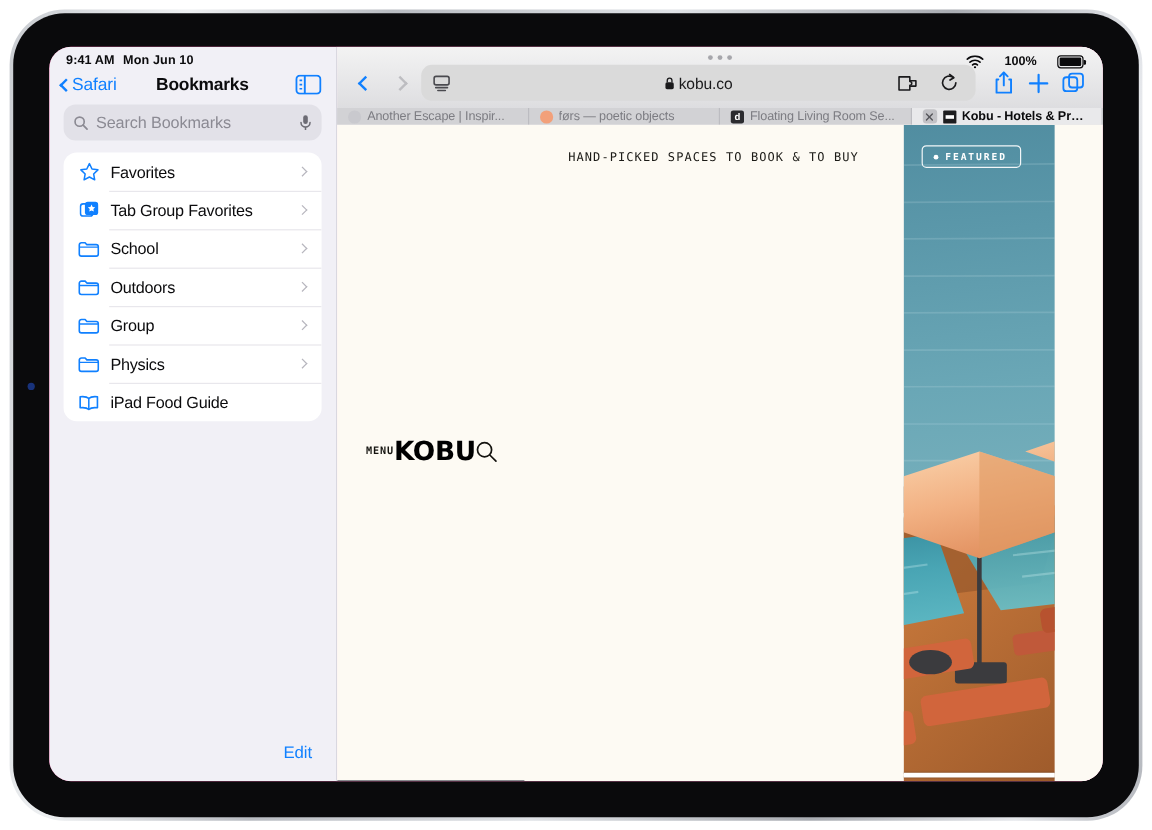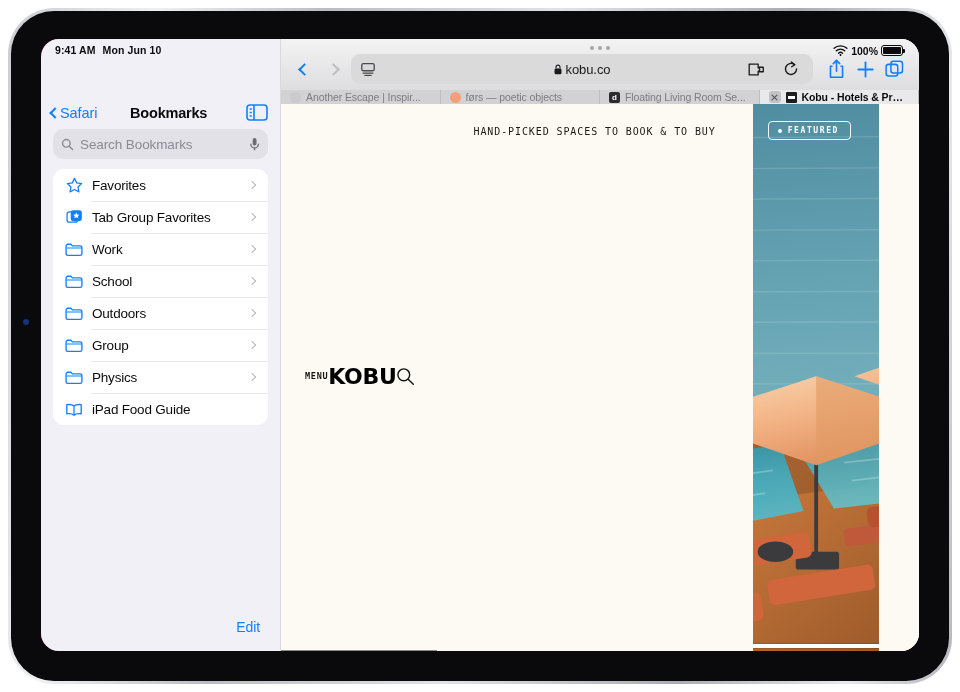--- a/index.html
+++ b/index.html
@@ -30,21 +30,21 @@
   #sidebar {
     width:240px; flex:0 0 240px; background:#f1f0f6; height:100%;
     display:flex; flex-direction:column; position:relative;
     border-right:1px solid #d9d8e0;
   }
   .status-row {
     display:flex; align-items:center; gap:7px; padding:5px 0 2px 14px;
     font-size:10.5px; font-weight:600; color:#0b0b0d; letter-spacing:.1px;
   }
   .sb-nav {
-    display:flex; align-items:center; padding:4px 12px 8px 10px; gap:3px;margin-top:42px;
+    display:flex; align-items:center; padding:4px 12px 8px 10px; gap:3px;
   }
   .sb-back { display:flex; align-items:center; gap:1px; color:#1080ff; cursor:pointer; }
   .chev-l {
     width:8px; height:8px; border-left:2.2px solid #1080ff; border-bottom:2.2px solid #1080ff;
     transform:rotate(45deg); display:inline-block;
   }
   .sb-back-label { font-size:14.5px; color:#1080ff; letter-spacing:-.1px; }
   .sb-title {
     flex:1; text-align:center; font-size:14.5px; font-weight:700; color:#0b0b0d;
     letter-spacing:-.2px; margin-left:-6px;
@@ -82,21 +82,21 @@
   
   #browser { flex:1; height:100%; display:flex; flex-direction:column; position:relative; background:#fff; }
   .chrome {
     background:linear-gradient(180deg,#f3f3f3 0%,#e4e4e6 55%,#d7d7da 100%);
     position:relative; flex:0 0 auto;
   }
   .grabber { display:flex; justify-content:center; gap:4px; padding:7px 0 2px; }
   .grabber i { width:4px; height:4px; border-radius:50%; background:#a6a6ab; display:block; }
 
   .status-right {
-    position:absolute; right:16px; top:6px; display:flex; align-items:flex-start; gap:3px;
+    position:absolute; right:16px; top:6px; display:flex; align-items:flex-end; gap:17px;
     font-size:10.5px; font-weight:600; color:#0b0b0d;
   }
   .batt { width:22px; height:11px; border:1.3px solid #0b0b0d; border-radius:3px; padding:1.3px; position:relative; }
   .batt::after { content:""; position:absolute; right:-3.4px; top:3px; width:2px; height:4px; background:#0b0b0d; border-radius:0 1px 1px 0; }
   .batt i { display:block; height:100%; width:100%; background:#0b0b0d; border-radius:1px; }
 
   .toolbar { display:flex; align-items:center; gap:7px; padding:2px 14px 6px 12px; }
   .navbtn { width:22px; height:22px; display:flex; align-items:center; justify-content:center; cursor:pointer; }
   .nav-chev { width:9px; height:9px; border-left:2.3px solid; border-bottom:2.3px solid; }
   .addr {
@@ -221,30 +221,20 @@
            <svg width="17" height="17" viewBox="0 0 20 20">
              <rect x="1.3" y="3.4" width="12" height="12" rx="2.6" fill="none" stroke="#1080ff" stroke-width="1.5"></rect>
              <rect x="5.6" y="1.4" width="13" height="13" rx="2.8" fill="#1080ff"></rect>
              <path d="M12.1 4.1l1.1 2.3 2.5.34-1.82 1.75.45 2.48-2.23-1.18-2.23 1.18.45-2.48L8.5 6.74l2.5-.34z" fill="#fff"></path>
            </svg>
          </span>
          <span class="bm-label">Tab Group Favorites</span>
          <span class="chev-r"></span>
        </div>
 
-       <div class="bm-row">
-         <span class="bm-ico">
-           <svg width="18" height="15" viewBox="0 0 20 16">
-             <path d="M1.2 4.2a2 2 0 0 1 2-2h3.4l1.6 1.8h8.6a2 2 0 0 1 2 2v6.6a2 2 0 0 1-2 2H3.2a2 2 0 0 1-2-2z" fill="none" stroke="#1080ff" stroke-width="1.5" stroke-linejoin="round"></path>
-             <line x1="1.4" y1="6.3" x2="18.6" y2="6.3" stroke="#1080ff" stroke-width="1.3"></line>
-           </svg>
-         </span>
-         <span class="bm-label">Work</span>
-         <span class="chev-r"></span>
-       </div>
 
        <div class="bm-row">
          <span class="bm-ico">
            <svg width="18" height="15" viewBox="0 0 20 16">
              <path d="M1.2 4.2a2 2 0 0 1 2-2h3.4l1.6 1.8h8.6a2 2 0 0 1 2 2v6.6a2 2 0 0 1-2 2H3.2a2 2 0 0 1-2-2z" fill="none" stroke="#1080ff" stroke-width="1.5" stroke-linejoin="round"></path>
              <line x1="1.4" y1="6.3" x2="18.6" y2="6.3" stroke="#1080ff" stroke-width="1.3"></line>
            </svg>
          </span>
          <span class="bm-label">School</span>
          <span class="chev-r"></span>

